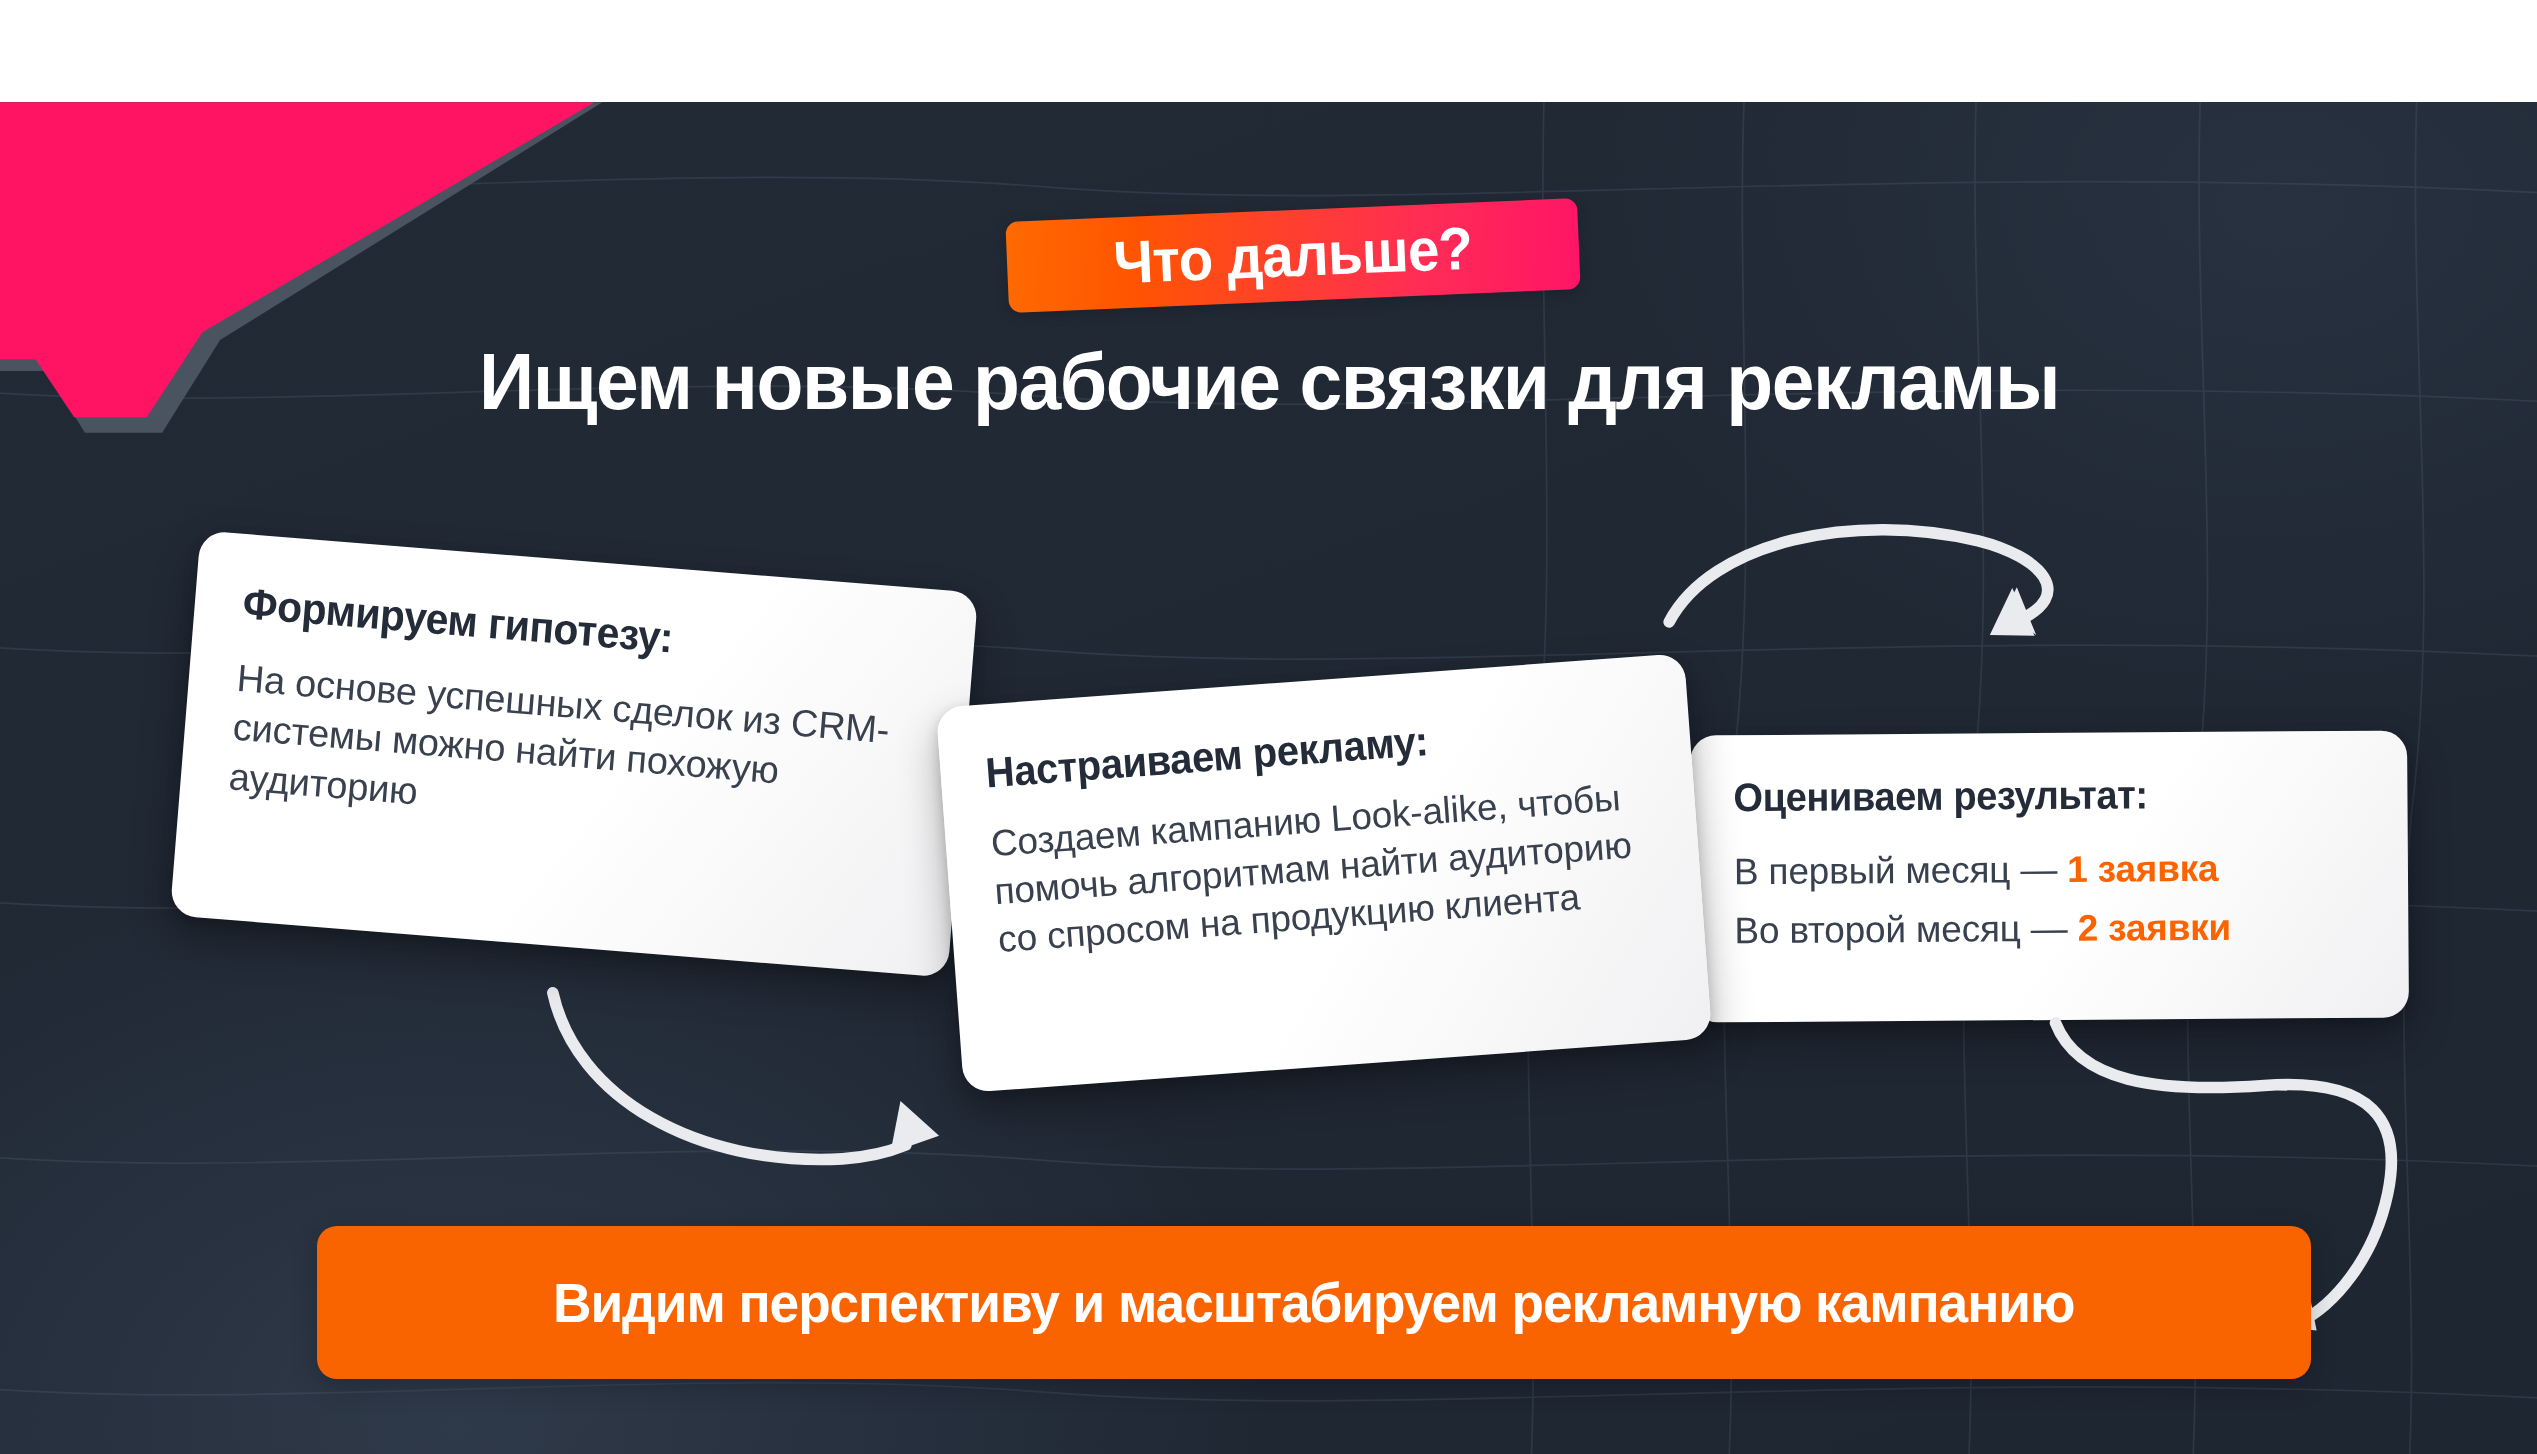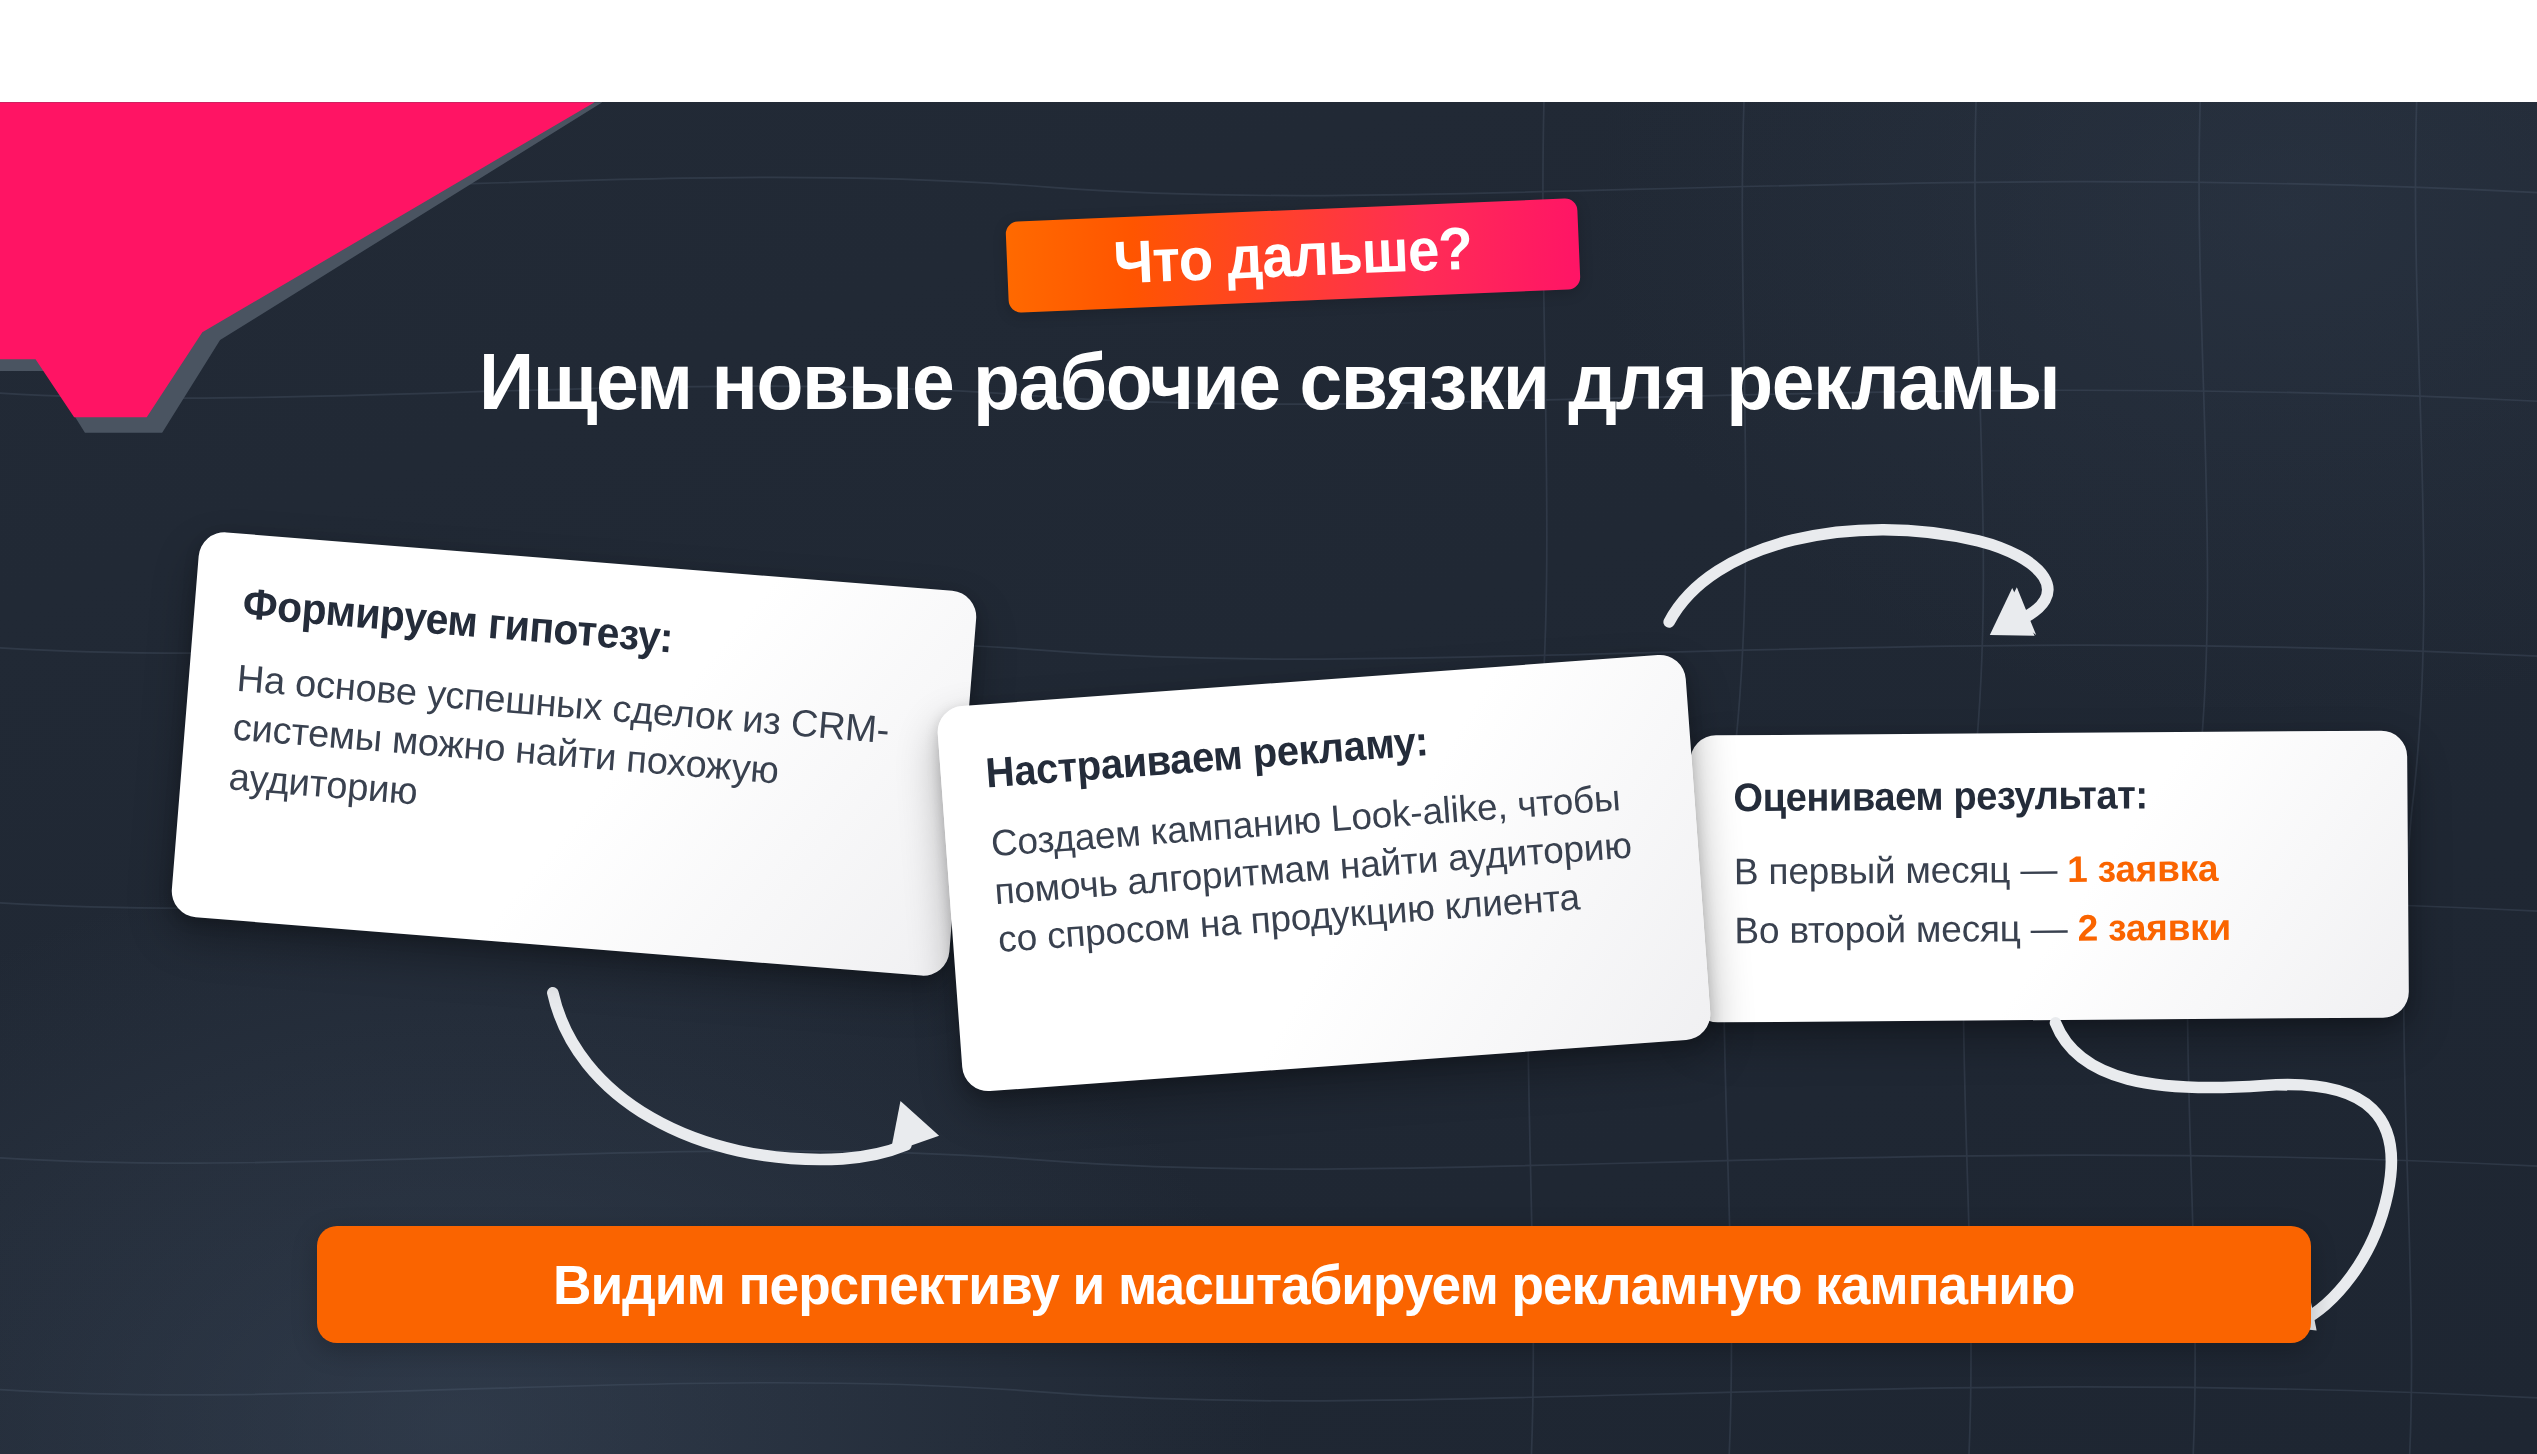--- a/index.html
+++ b/index.html
@@ -172,21 +172,21 @@
   }
   .card-3 .hl {
     color: #FA6400;
     font-weight: 700;
   }
 
   
   .cta {
     position: absolute;
     left: 317px; top: 1226px;
-    width: 1994px; height: 117px;
+    width: 1994px; height: 153px;
     background: #FA6400;
     border-radius: 20px;
     display: flex;
     align-items: center;
     justify-content: center;
     z-index: 30;
     box-shadow: 0 7.7px 26px rgba(0,0,0,0.22);
   }
   .cta-text {
     color: #ffffff;

